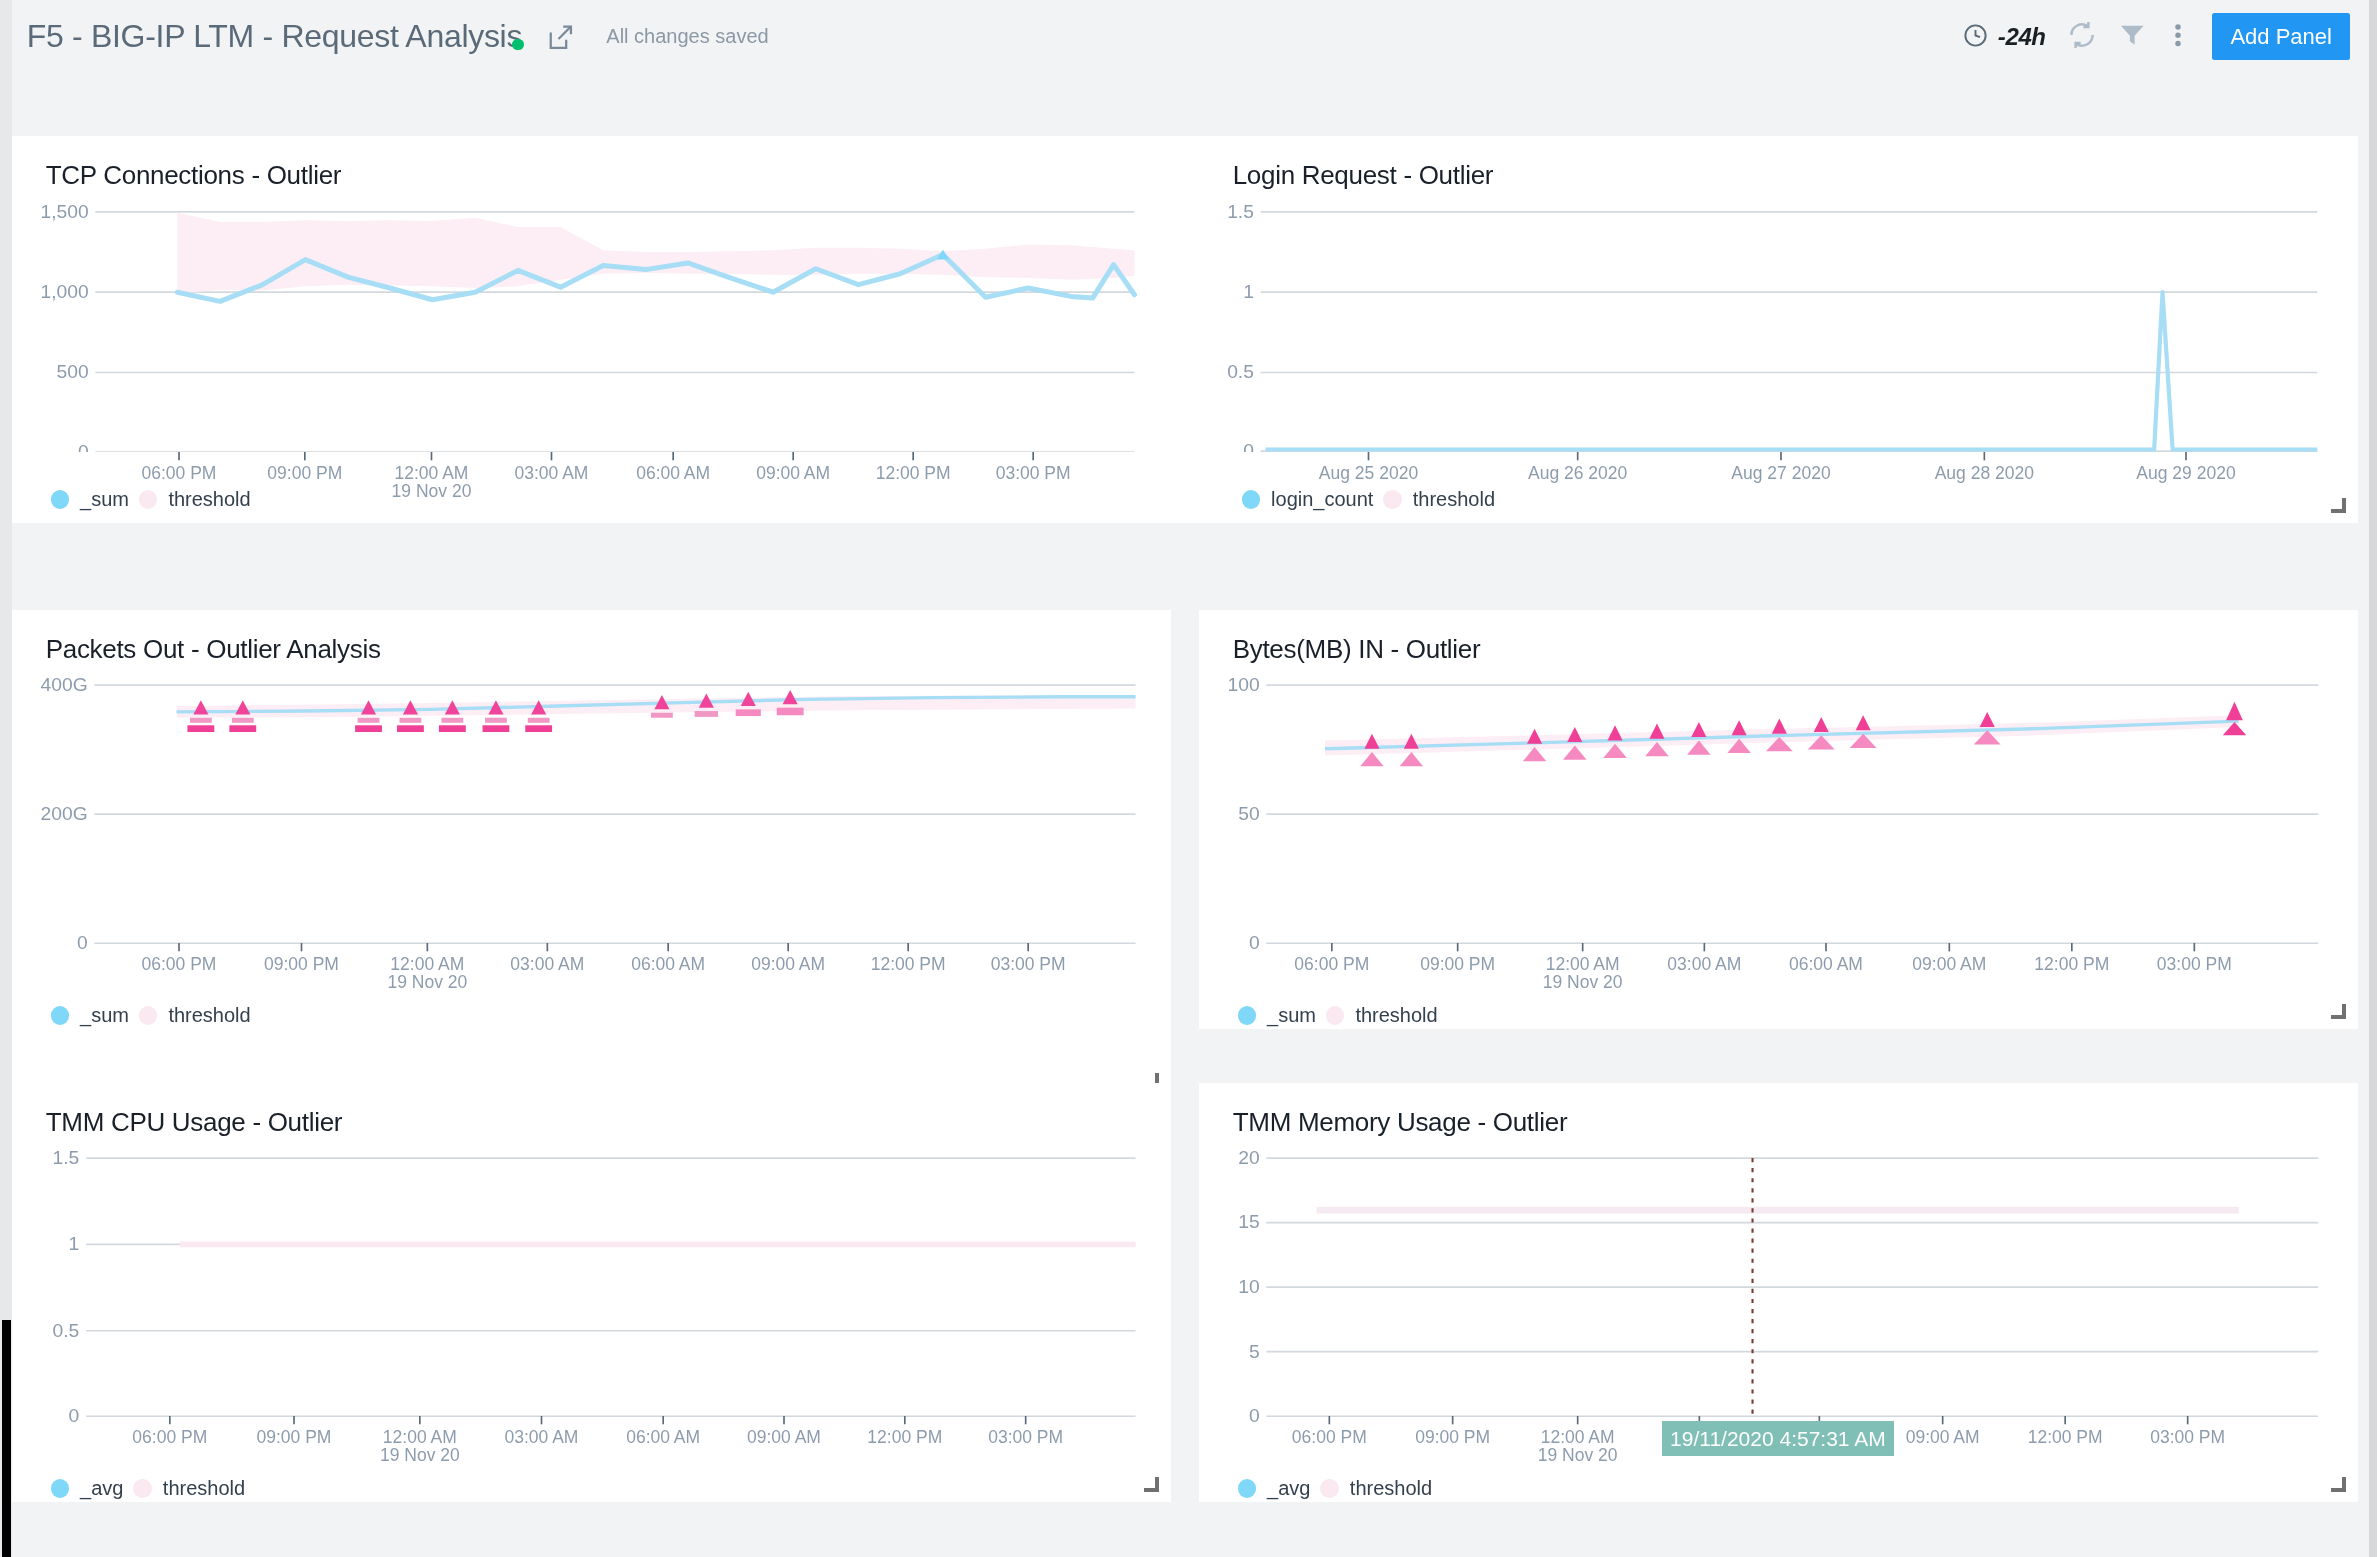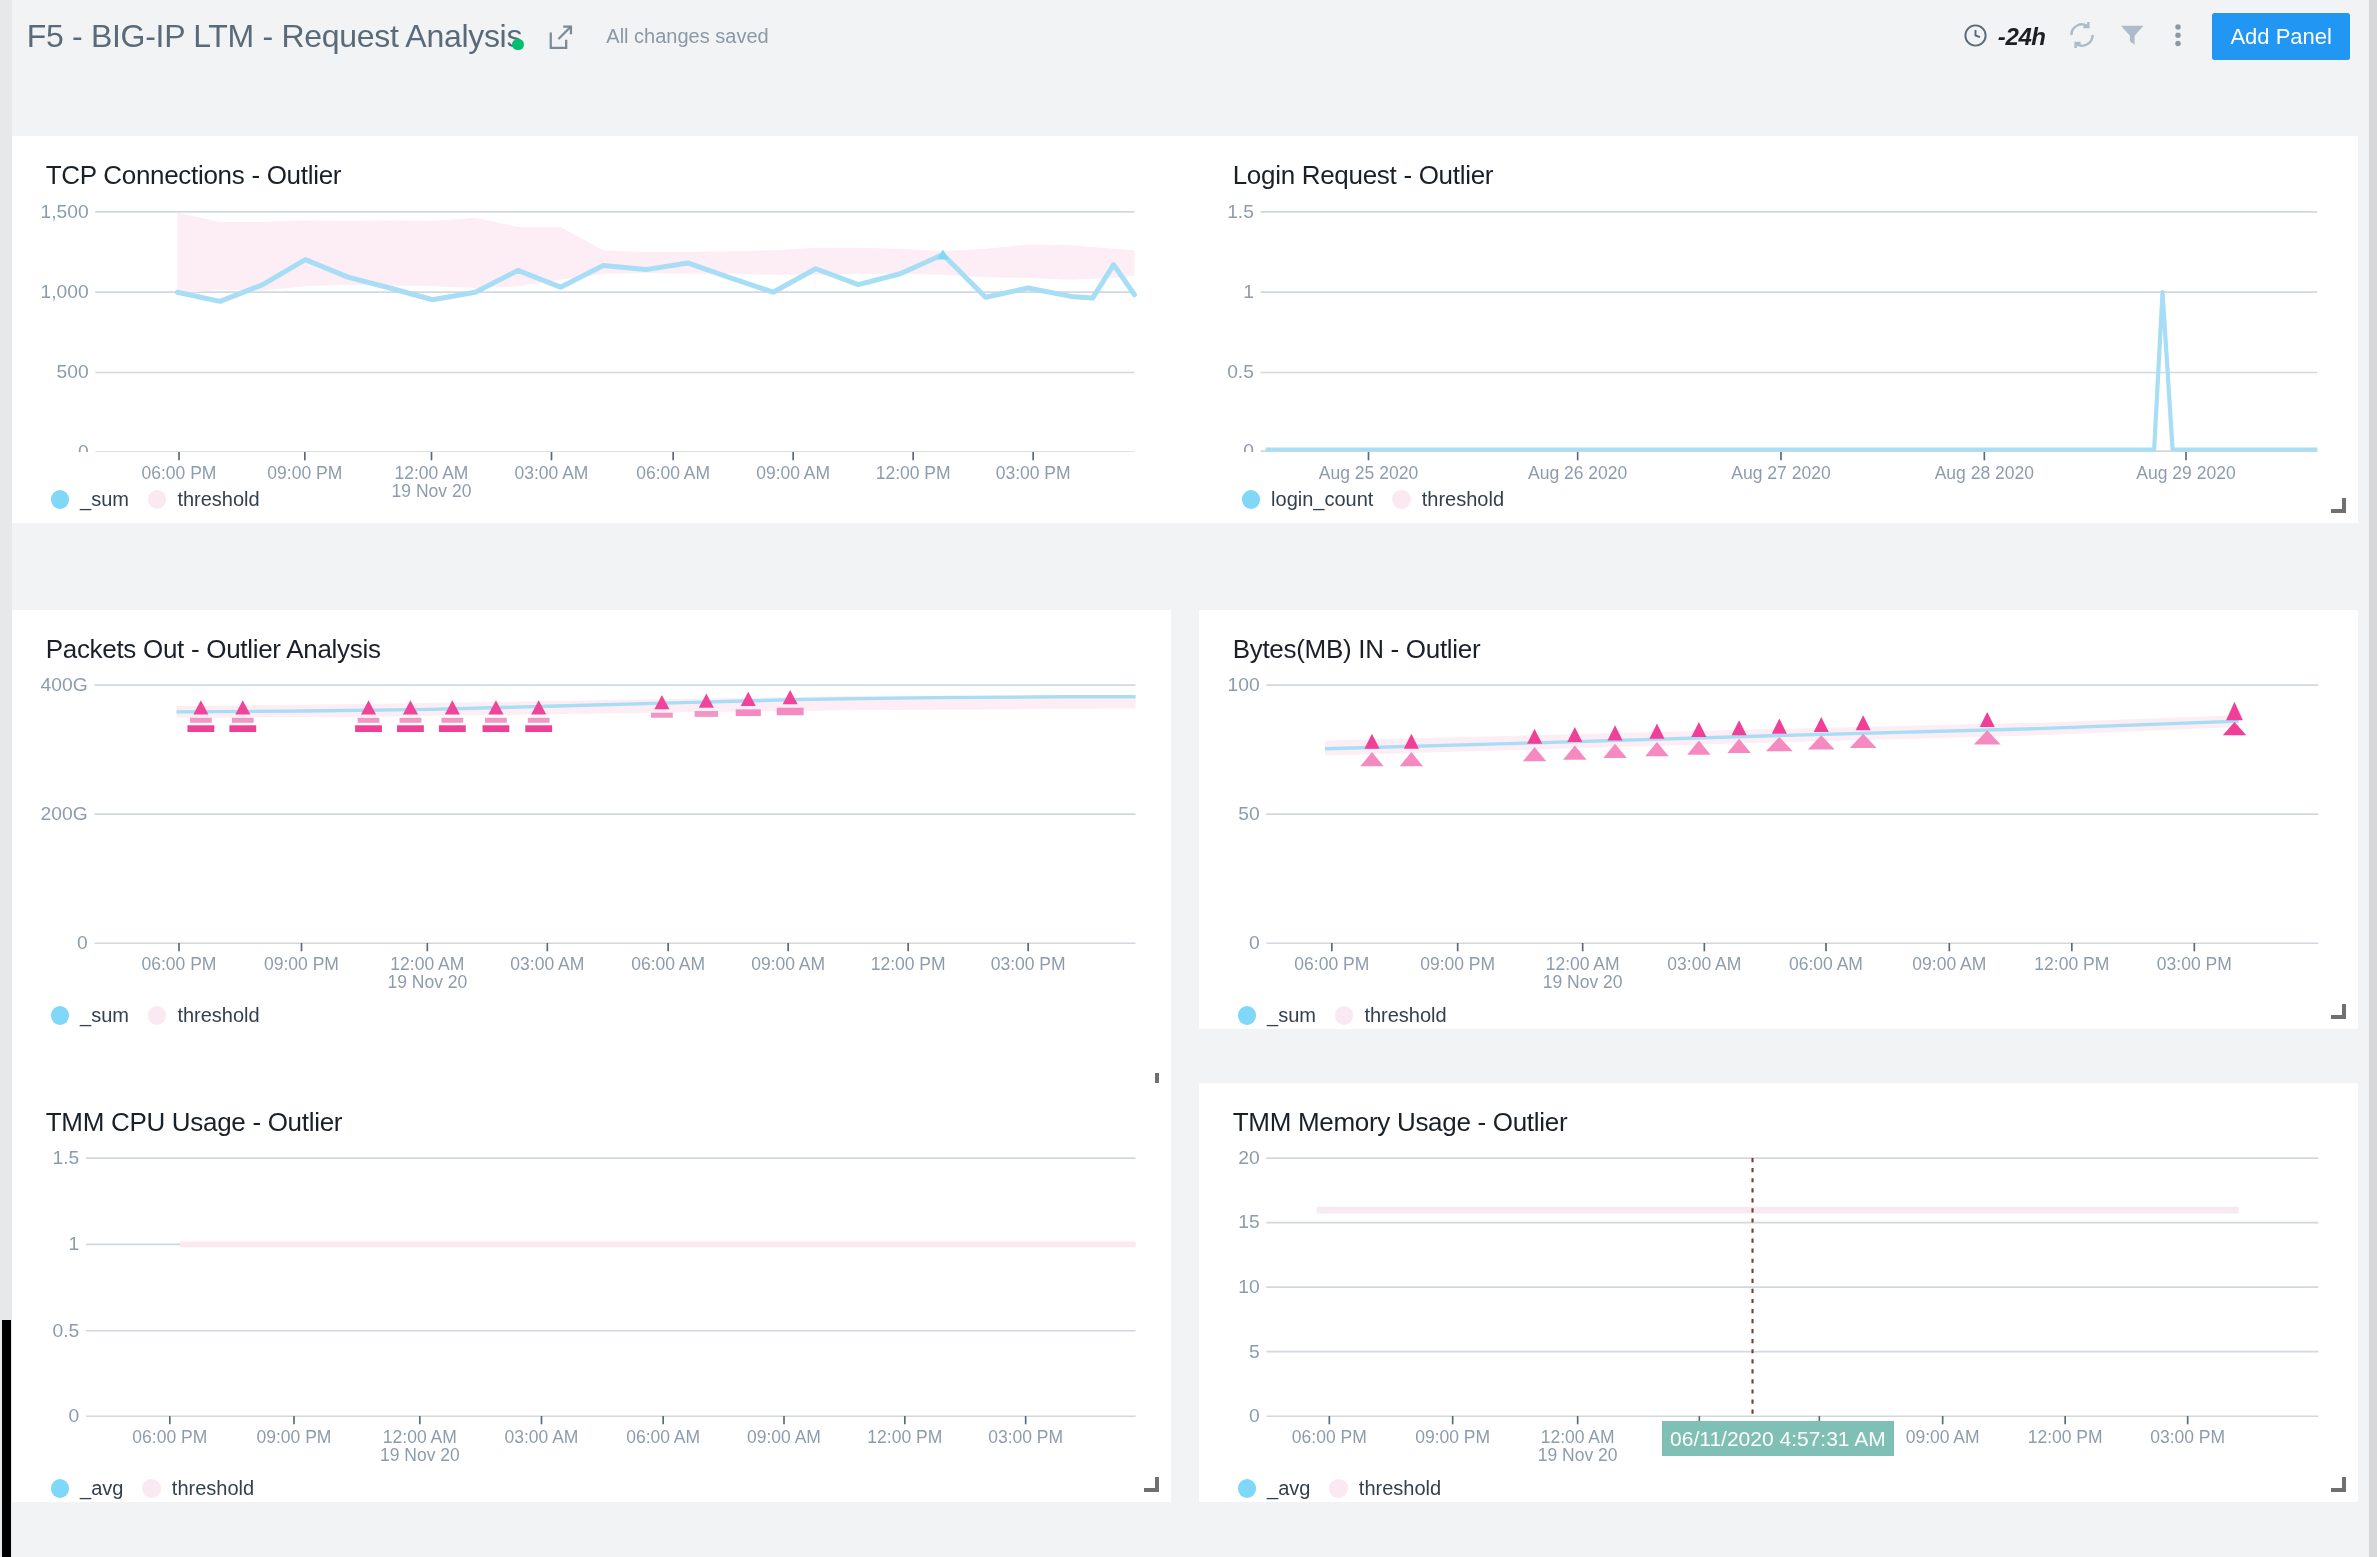--- a/index.html
+++ b/index.html
@@ -95,21 +95,21 @@
     font-size: 26px; color: #1a2029; font-weight: 400;
     letter-spacing: -0.3px; white-space: nowrap;
   }
   .panel-daterange {
     margin-left: 91px; display: flex; align-items: center; gap: 10px;
     font-size: 24px; color: #1a2029; white-space: nowrap;
   }
   .chart-area { position: relative; }
   .legend {
     position: absolute; display: flex; align-items: center;
-    gap: 19px; padding-left: 39px;
+    gap: 10px; padding-left: 39px;
   }
   .legend-item { display: flex; align-items: center; gap: 11px; }
   .legend-dot { width: 18.4px; height: 18.4px; border-radius: 50%; }
   .legend-label {
     font-size: 20px; color: #33404d; white-space: nowrap;
   }
   .resize-handle {
     position: absolute; right: 11.7px; bottom: 10px;
     width: 17px; height: 17px;
   }
@@ -588,21 +588,21 @@
           <text class="tick-text" x="450" y="54" text-anchor="middle">19 Nov 20</text>
           <text class="tick-text" x="596" y="32" text-anchor="middle">03:00 AM</text>
           <text class="tick-text" x="740" y="32" text-anchor="middle">06:00 AM</text>
           <text class="tick-text" x="888" y="32" text-anchor="middle">09:00 AM</text>
           <text class="tick-text" x="1035" y="32" text-anchor="middle">12:00 PM</text>
           <text class="tick-text" x="1182" y="32" text-anchor="middle">03:00 PM</text>
         </svg>
         
         <div style="position:absolute; left:463px; top:273px; height:35px; background:#7fbfb5;
                     display:flex; align-items:center; padding:0 8.4px;">
-          <span style="font-size:21px; color:#ffffff; white-space:nowrap; font-family:'Liberation Sans', sans-serif;">06/11/2020 4:57:31 AM</span>
+          <span style="font-size:21px; color:#ffffff; white-space:nowrap; font-family:'Liberation Sans', sans-serif;">19/11/2020 4:57:31 AM</span>
         </div>
       </div>
       <div class="legend" style="left:0; top:394px;">
         <div class="legend-item">
           <span class="legend-dot" style="background:#7fd8f7"></span>
           <span class="legend-label">_avg</span>
         </div>
         <div class="legend-item">
           <span class="legend-dot" style="background:#fbe9f1"></span>
           <span class="legend-label">threshold</span>

